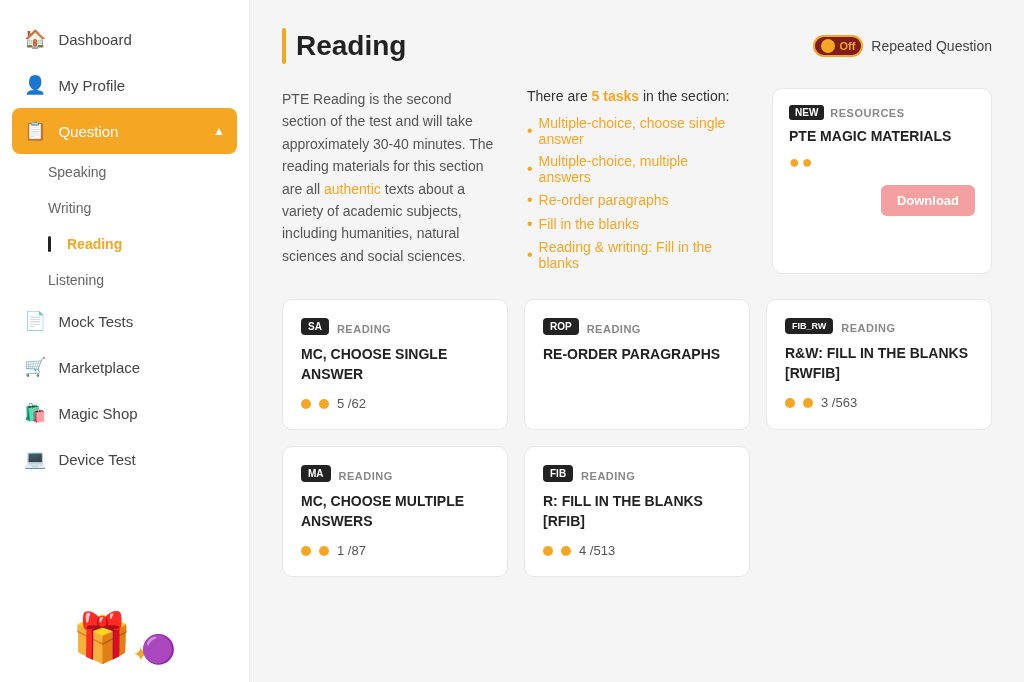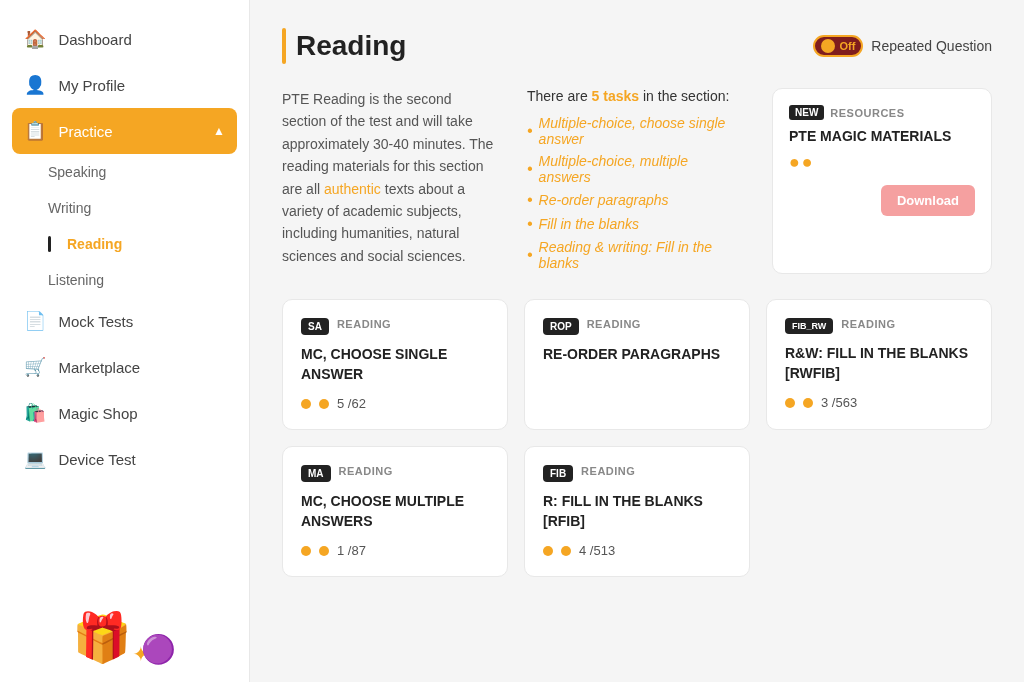--- a/index.html
+++ b/index.html
@@ -143,21 +143,20 @@
     .tasks-intro { color: #333; margin-bottom: 8px; }
     .tasks-intro span { color: #f5a623; font-weight: 600; }
     .tasks-list { list-style: none; padding: 0; }
     .tasks-list li {
       padding: 3px 0;
       color: #f5a623;
       font-size: 14px;
       display: flex;
       align-items: center;
       gap: 6px;
-      font-style: italic;
     }
     .tasks-list li::before { content: "•"; color: #f5a623; font-size: 16px; }
     .resource-card {
       width: 220px;
       min-width: 220px;
       background: #fff;
       border-radius: 10px;
       border: 1px solid #e8e8e8;
       padding: 16px;
       display: flex;
@@ -196,21 +195,21 @@
       gap: 16px;
     }
     .practice-card {
       background: #fff;
       border-radius: 10px;
       border: 1px solid #e8e8e8;
       padding: 18px;
       cursor: pointer;
       transition: box-shadow 0.2s;
     }
-    .card-header-row { display: flex; align-items: flex-start; gap: 8px; margin-bottom: 10px; }
+    .card-header-row { display: flex; align-items: flex-end; gap: 8px; margin-bottom: 10px; }
     .card-tag {
       background: #222;
       color: #fff;
       font-size: 10px;
       font-weight: 700;
       padding: 3px 7px;
       border-radius: 4px;
     }
     .card-tag.fib_rw { font-size: 9px; }
     .card-section-label { font-size: 11px; color: #888; font-weight: 600; letter-spacing: 0.5px; }
@@ -226,21 +225,21 @@
   <div class="sidebar-item">
     <span class="icon">🏠</span>
     <span>Dashboard</span>
   </div>
   <div class="sidebar-item">
     <span class="icon">👤</span>
     <span>My Profile</span>
   </div>
   <div class="sidebar-item active-practice">
     <span class="icon">📋</span>
-    <span>Practice</span>
+    <span>Question</span>
     <span style="margin-left:auto; font-size:12px;">▲</span>
   </div>
   <div class="sidebar-sub-items">
     <div class="sidebar-sub-item">
       <span>Speaking</span>
     </div>
     <div class="sidebar-sub-item">
       <span>Writing</span>
     </div>
     <div class="sidebar-sub-item active">

